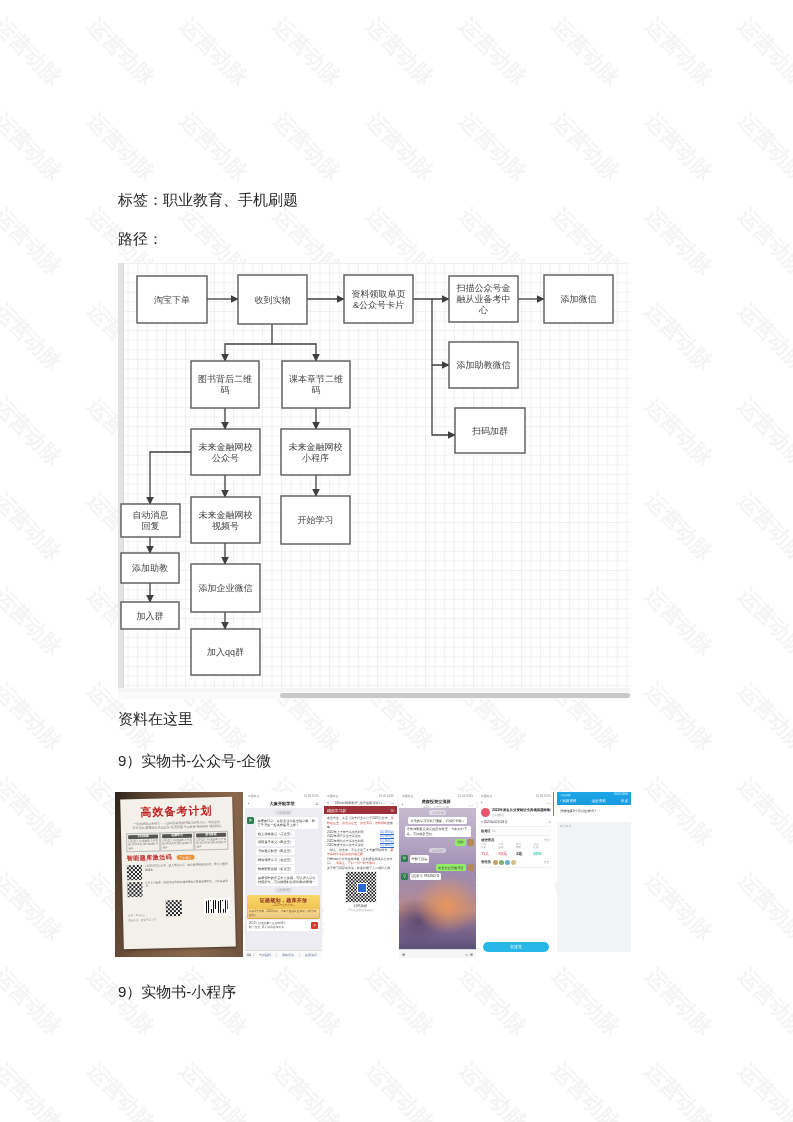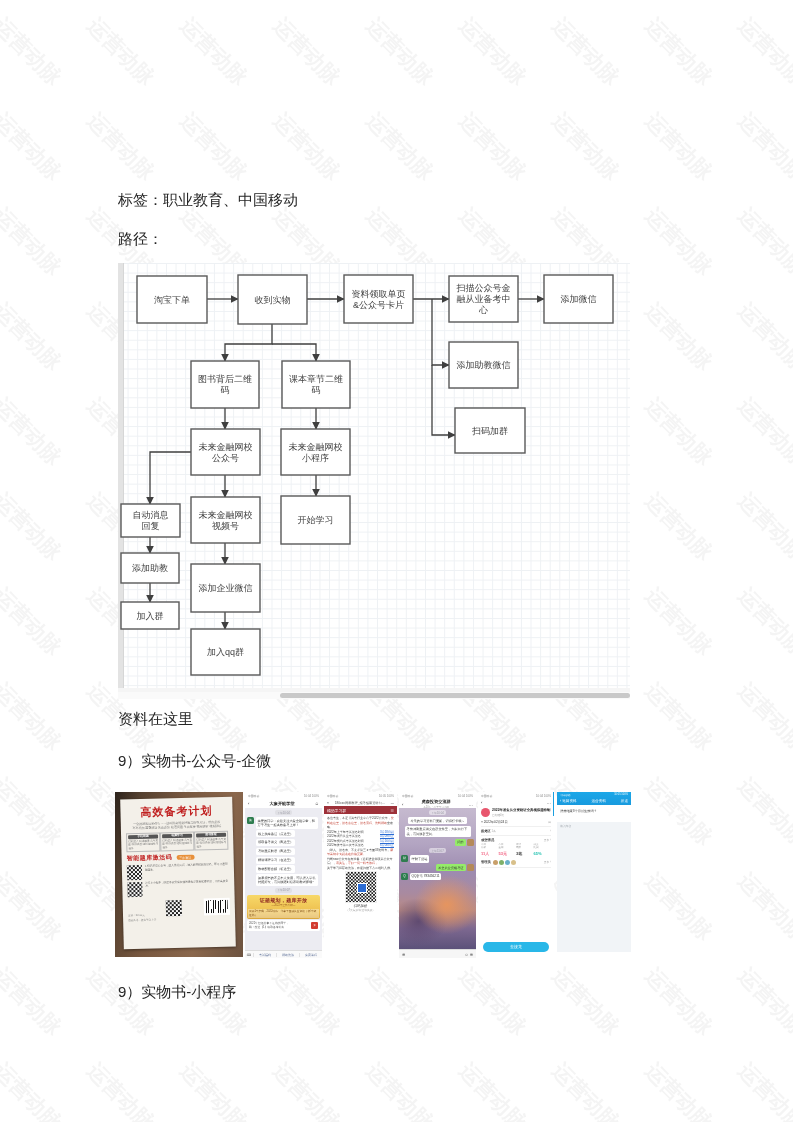--- a/index.html
+++ b/index.html
@@ -237,21 +237,21 @@
       <span style="left: 101px; top: 1057px;">运营动脉</span>
       <span style="left: 194px; top: 1057px;">运营动脉</span>
       <span style="left: 287px; top: 1057px;">运营动脉</span>
       <span style="left: 380px; top: 1057px;">运营动脉</span>
       <span style="left: 473px; top: 1057px;">运营动脉</span>
       <span style="left: 566px; top: 1057px;">运营动脉</span>
       <span style="left: 659px; top: 1057px;">运营动脉</span>
       <span style="left: 752px; top: 1057px;">运营动脉</span>
     </div>
 
-  <div class="h-line" style="top:191px;">标签：职业教育、中国移动</div>
+  <div class="h-line" style="top:191px;">标签：职业教育、手机刷题</div>
   <div class="h-line" style="top:230px;">路径：</div>
 
   <div class="fc">
     <div class="fc-grid"></div>
     <div class="fc-strip"></div>
     <div class="fc-foot"></div>
     <div class="fc-scrolltrack"></div>
     <div class="fc-scrollthumb"></div>
     <svg id="fc-svg" width="512" height="436" viewBox="0 0 512 436">
         <defs>

